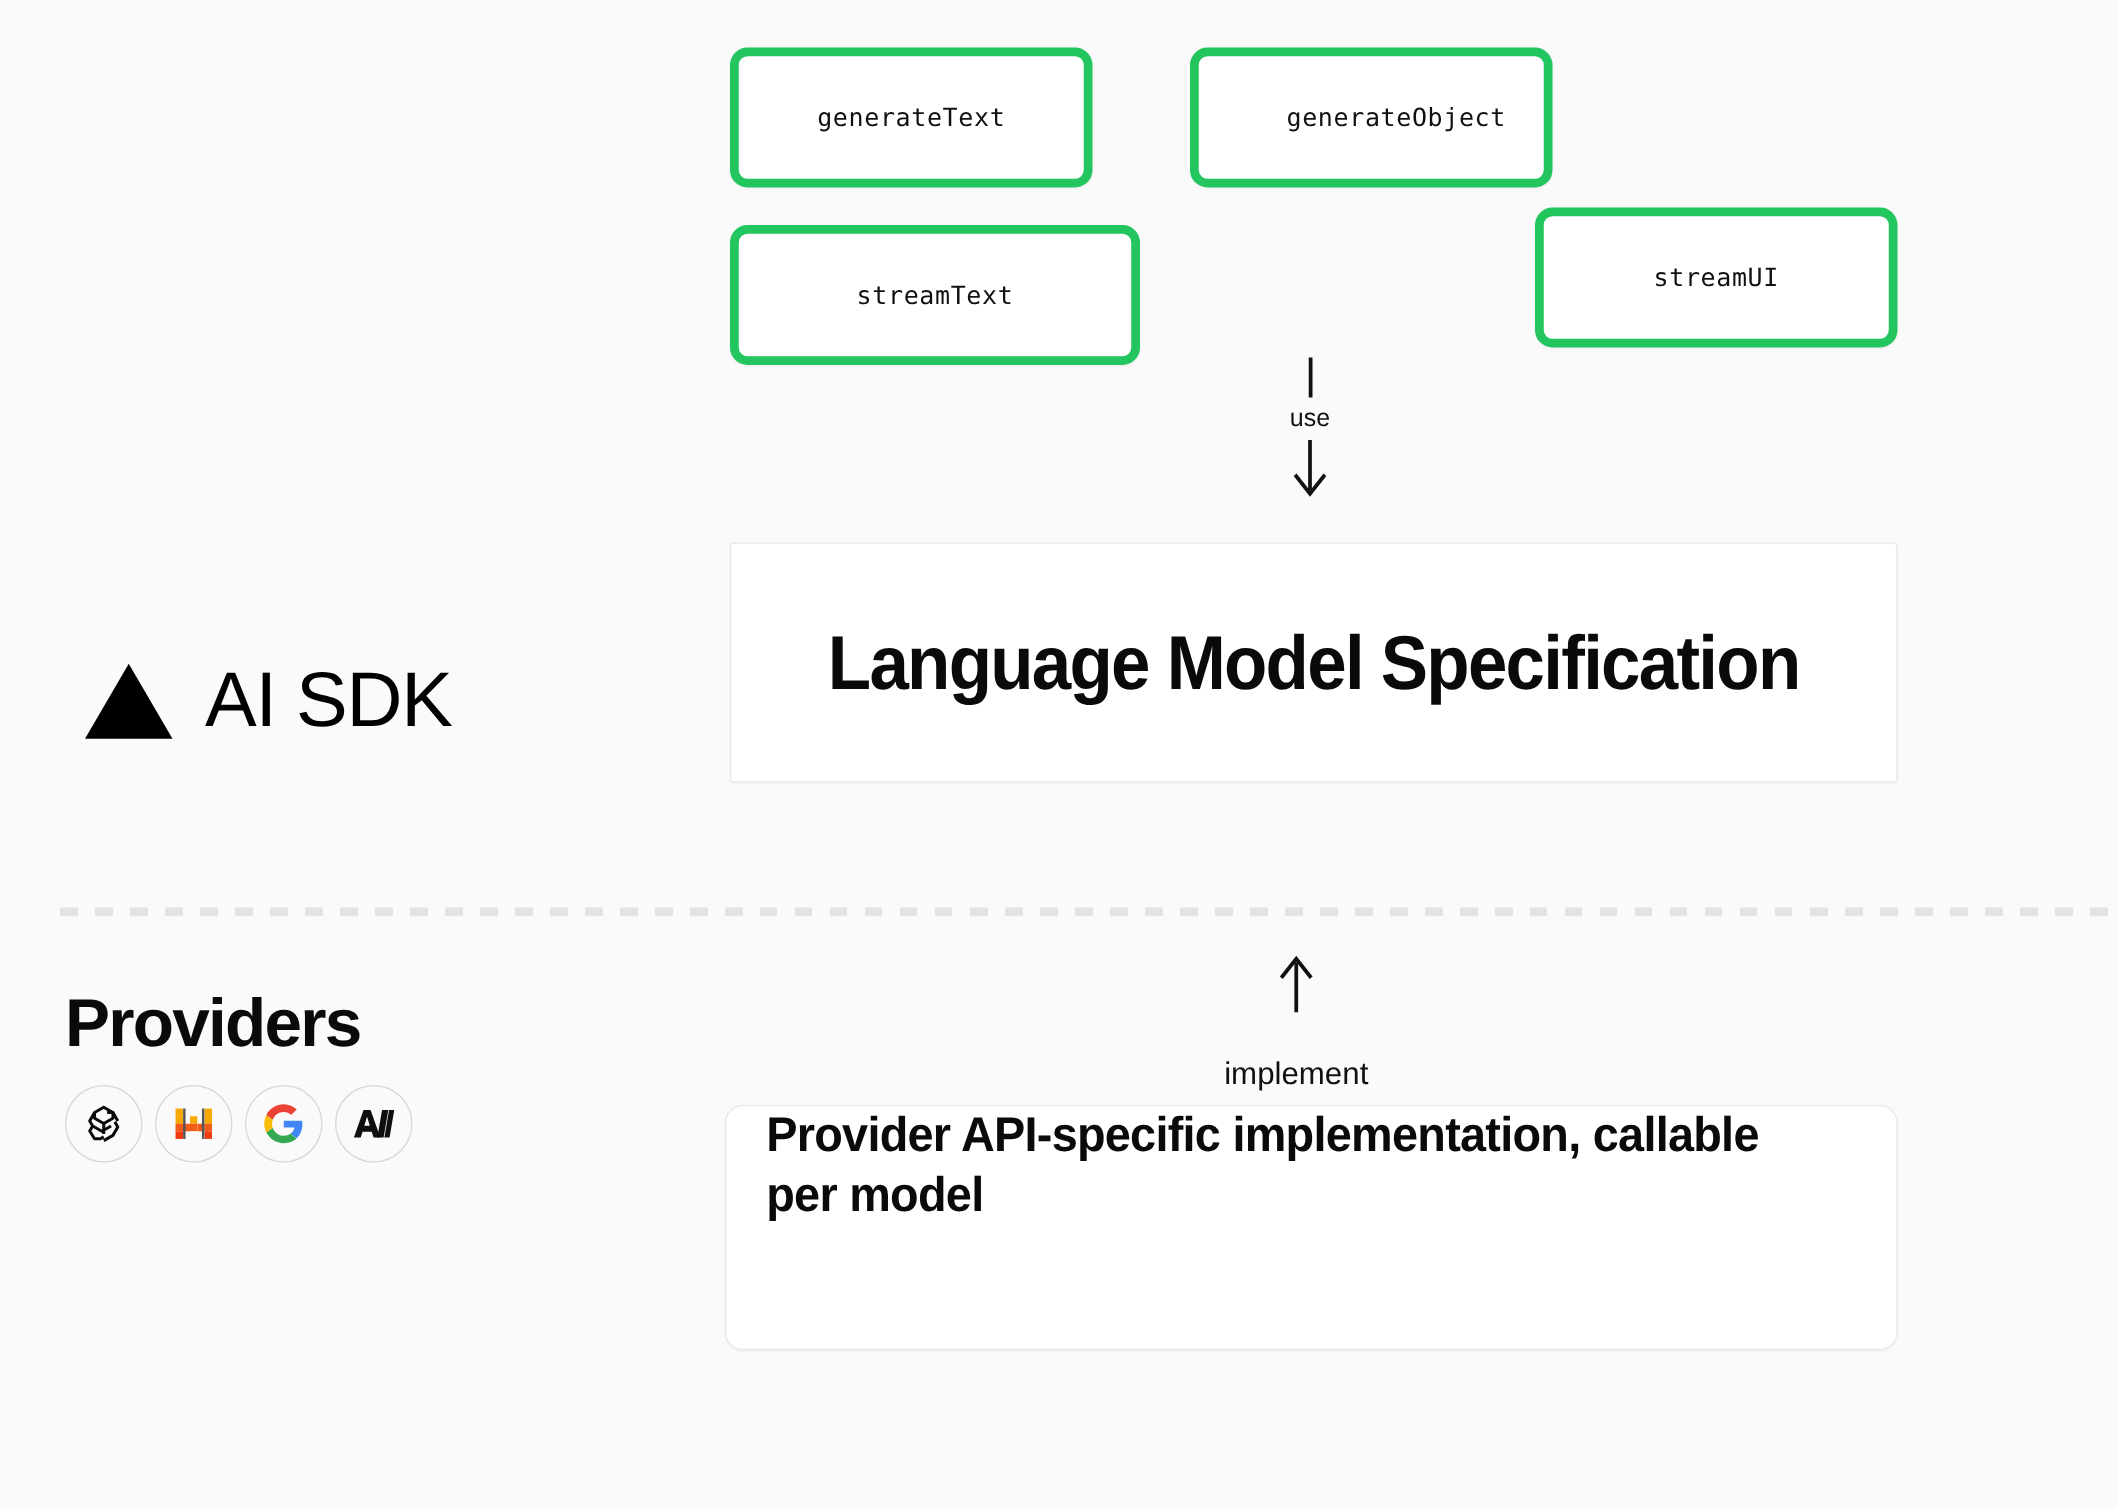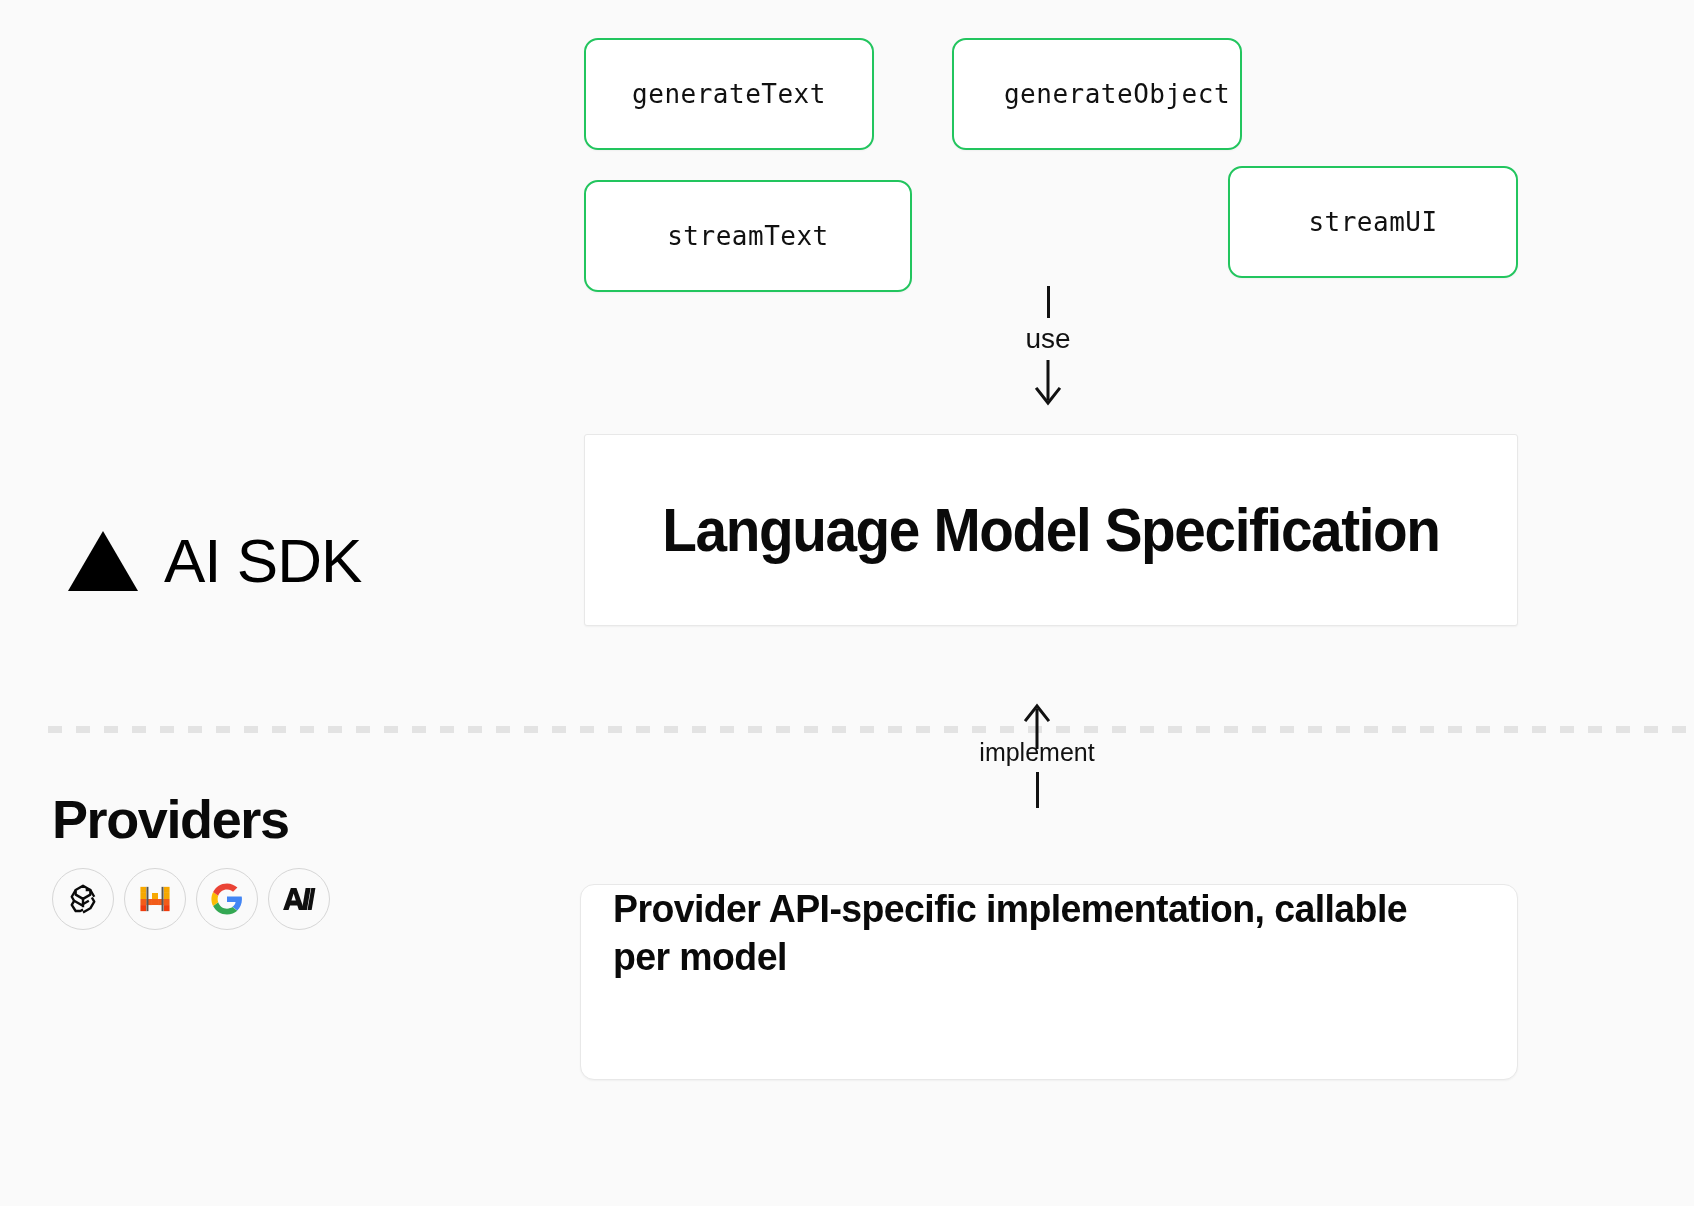--- a/index.html
+++ b/index.html
@@ -18,28 +18,28 @@
     height: 1206px;
     background: #fafafa;
     overflow: hidden;
   }
 
   
   .api-box {
     position: absolute;
     box-sizing: border-box;
     background: #ffffff;
-    border: 2px solid #22c55e;
+    border: 7px solid #22c55e;
     border-radius: 14px;
     box-shadow: 0 1px 2px rgba(0,0,0,0.045);
     display: flex;
     align-items: center;
     justify-content: center;
     font-family: "DejaVu Sans Mono", "Liberation Mono", monospace;
-    font-size: 26px;
+    font-size: 20px;
     letter-spacing: 0.5px;
     color: #111111;
     height: 112px;
   }
 
   #box-generateText   { left: 584px;  top: 38px;  width: 290px; }
   #box-generateObject { left: 952px;  top: 38px;  width: 290px; padding-left: 40px; }
   #box-streamText     { left: 584px;  top: 180px; width: 328px; }
   #box-streamObject   { left: 906px;  top: 166px; width: 290px; }
   #box-streamUI       { left: 1228px; top: 166px; width: 290px; }
@@ -51,21 +51,21 @@
     flex-direction: column;
     align-items: center;
     color: #111111;
   }
   .conn-stem {
     width: 3px;
     background: #111111;
   }
   .conn-label {
     font-family: "Liberation Sans", sans-serif;
-    font-size: 28px;
+    font-size: 20px;
     color: #111111;
     line-height: 1;
     padding: 7px 0;
     white-space: nowrap;
   }
   .conn-arrow {
     width: 30px;
     height: 30px;
     position: relative;
   }
@@ -73,22 +73,23 @@
 
   #connector-use {
     left: 1000px;
     top: 286px;
     width: 96px;
   }
   #connector-use .conn-stem { height: 32px; }
 
   #connector-implement {
     left: 962px;
-    top: 703px;
+    top: 764px;
     width: 150px;
+    gap: 46px;
   }
   #connector-implement .conn-stem { height: 36px; }
   #connector-implement .conn-label { font-size: 25px; }
 
   
   #spec-box {
     position: absolute;
     left: 584px;
     top: 434px;
     width: 934px;

